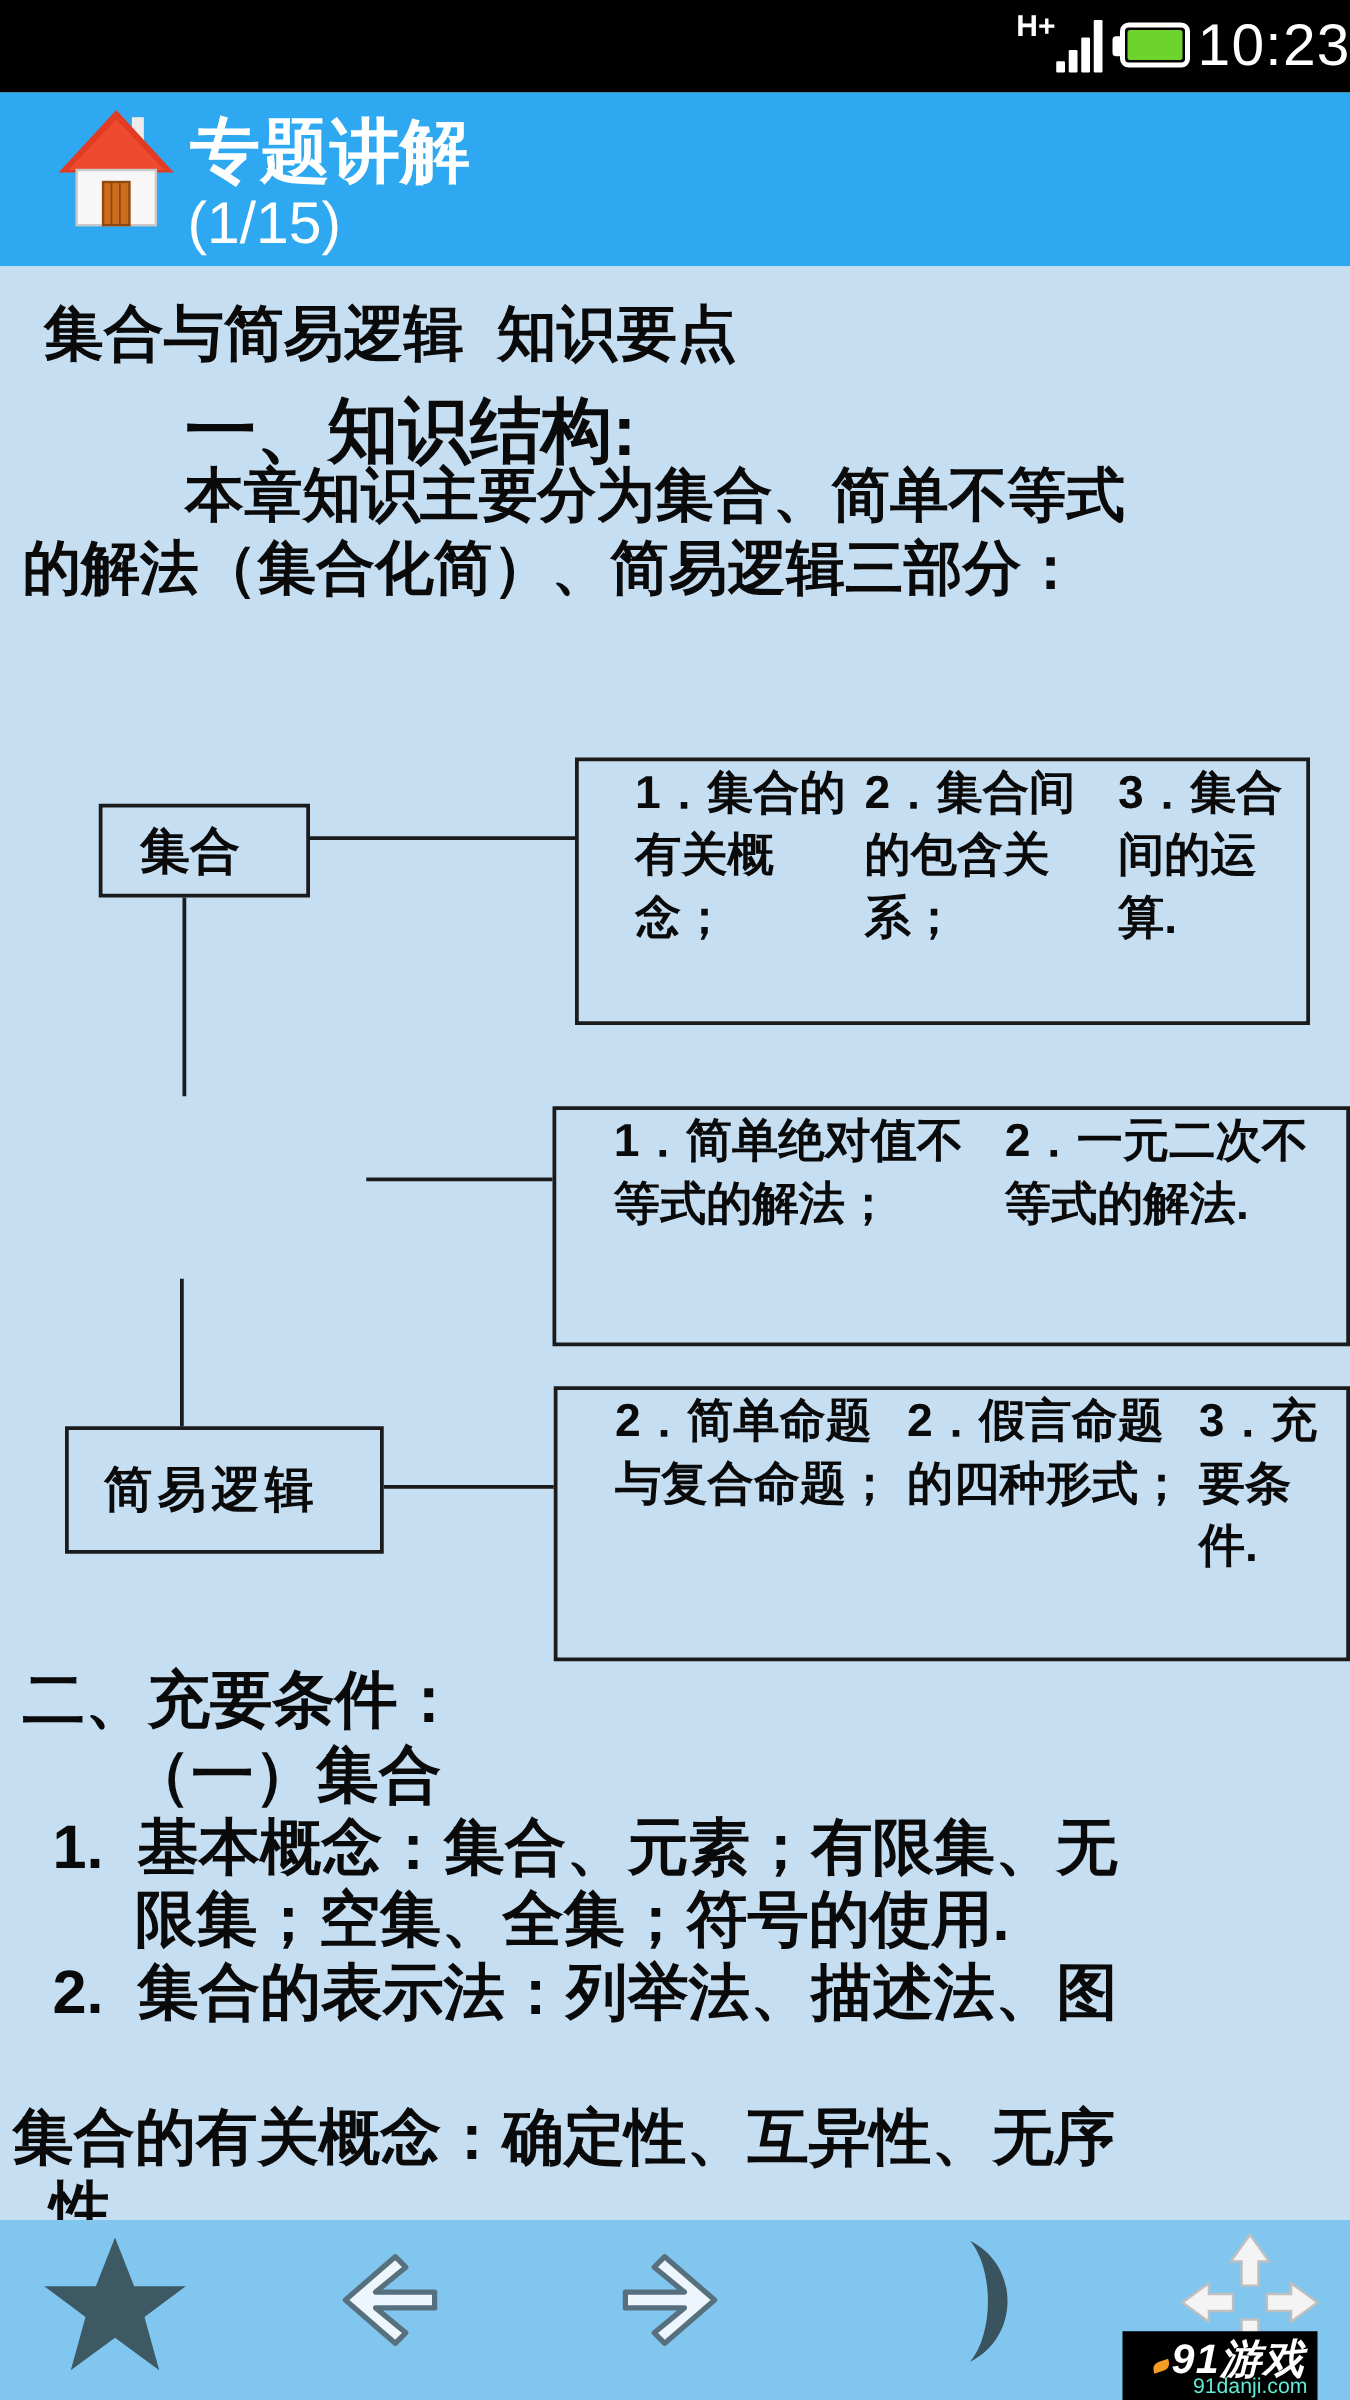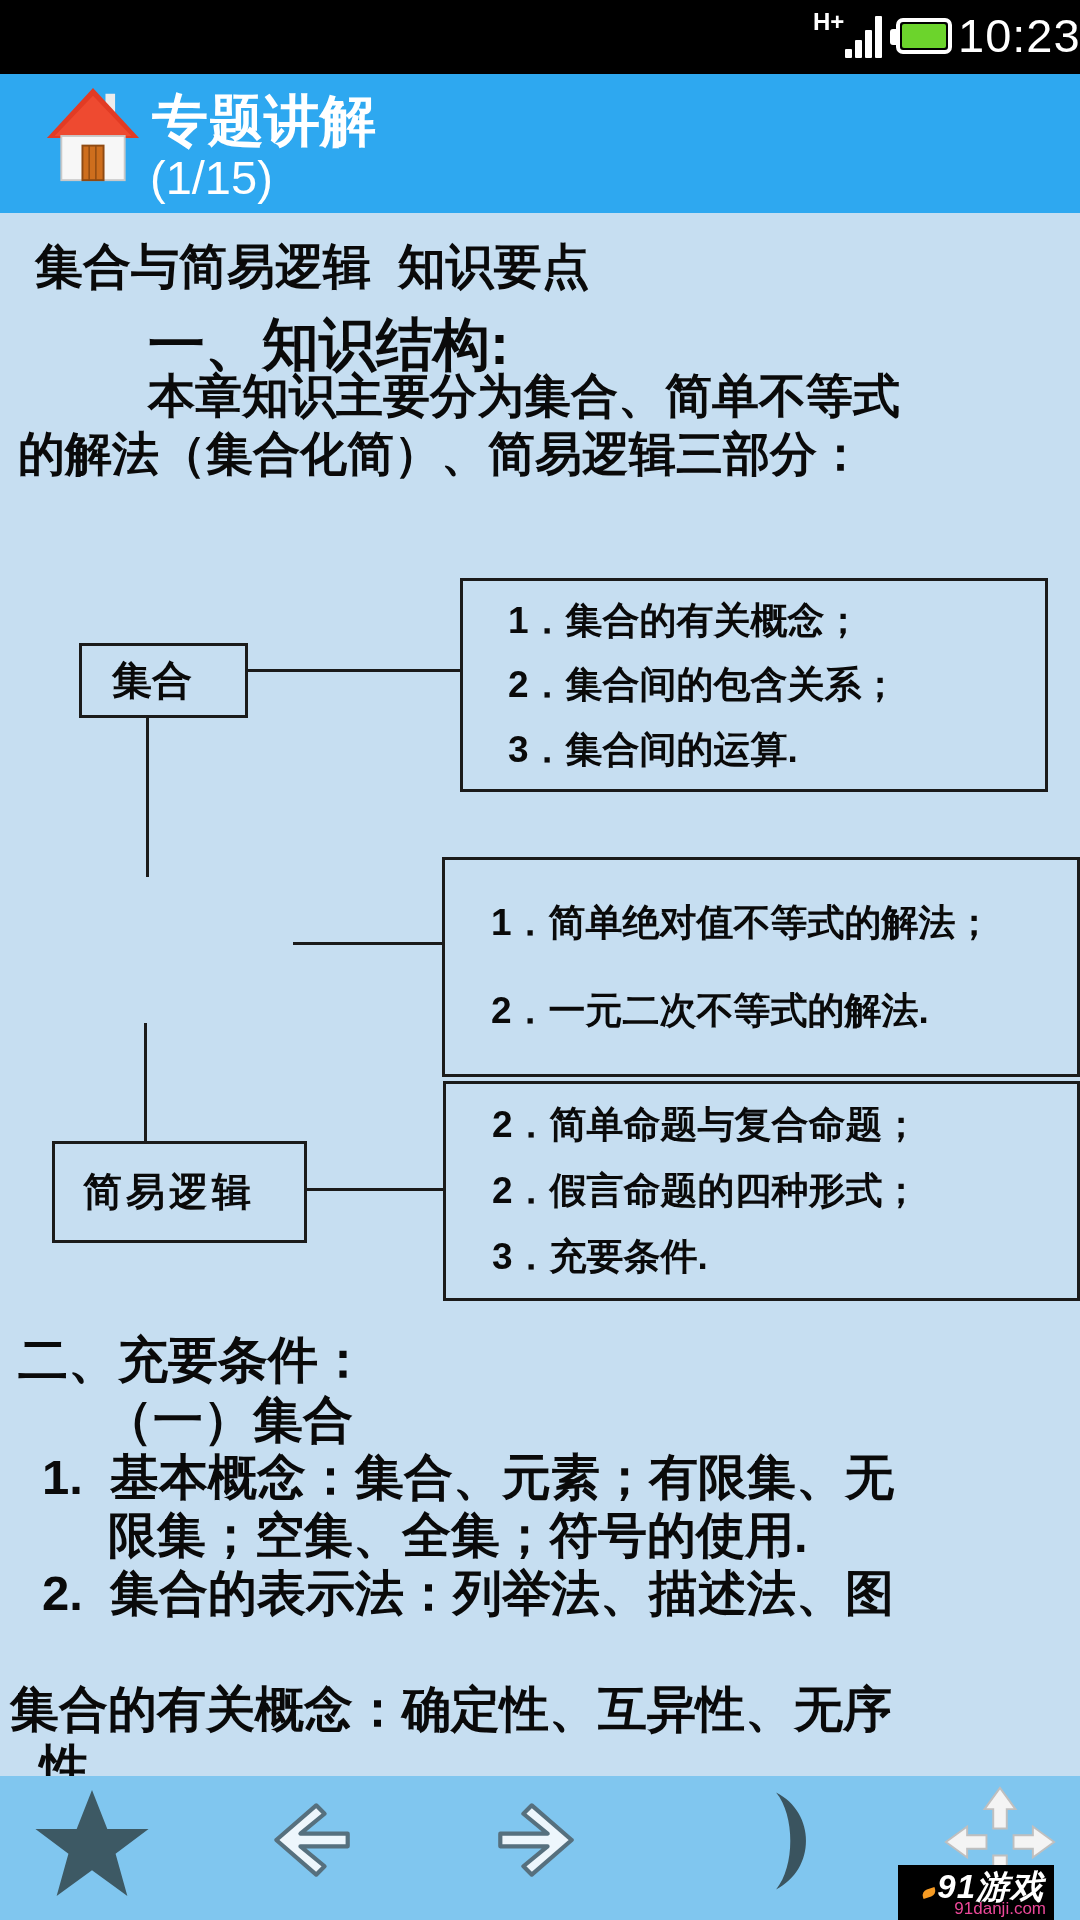--- a/index.html
+++ b/index.html
@@ -44,43 +44,43 @@
   .t-l5     { left:10px;  top:1464px; font-size:49px; }
   .t-l6     { left:40px;  top:1522px; font-size:49px; }
   
   .dbox { position:absolute; border:3px solid #1b1b1b; color:#0a0a0a; font-weight:bold; }
   .node { display:flex; flex-direction:column; justify-content:center; }
   .box-a { left:79px;  top:430px; width:169px; height:75px;  font-size:40px; padding-left:30px; }
   .box-c { left:43px;  top:664px; width:250px; height:146px; font-size:39px; padding-left:24px; }
   .box-c .line { margin:6px 0; }
   .box-c .spaced { letter-spacing:8px; }
   .box-e { left:52px;  top:928px; width:255px; height:102px; font-size:39px; padding-left:28px; letter-spacing:4px; }
-  .listbox { display:flex; flex-direction:column; justify-content:space-evenly; font-size:37px; }
+  .listbox { display:flex; flex-direction:row; justify-content:space-evenly; font-size:37px;margin-top:28px; }
   .box-b { left:460px; top:365px; width:588px; height:214px; padding-left:45px; }
-  .box-d { left:442px; top:644px; width:638px; height:220px; padding-left:46px; }
+  .box-d { left:442px; top:644px; width:638px; height:192px; padding-left:46px; }
   .box-f { left:443px; top:868px; width:637px; height:220px; padding-left:46px; }
   .conn { position:absolute; background:#1b1b1b; }
   .c-ab { left:248px; top:456px; width:212px; height:3px; }
   .c-ac { left:146px; top:505px; width:3px;  height:159px; }
   .c-cd { left:293px; top:729px; width:149px; height:3px; }
   .c-ce { left:144px; top:810px; width:3px;  height:118px; }
   .c-ef { left:307px; top:975px; width:136px; height:3px; }
   
   .bottom-bar { position:absolute; left:0; top:1776px; width:1080px; height:144px; background:#80C6EF; }
   .bb-icon { position:absolute; cursor:pointer; }
   .i-star { left:33px;  top:14px; width:118px; height:112px; }
   .i-back { left:270px; top:26px; width:84px;  height:76px; }
   .i-fwd  { left:494px; top:26px; width:84px;  height:76px; }
   .i-moon { left:740px; top:12px; width:76px;  height:106px; }
   .i-move { left:942px; top:8px;  width:116px; height:116px; }
   
   .watermark { position:absolute; left:898px; top:1865px; width:156px; height:55px; background:#000; z-index:5; }
   .wm-logo { position:absolute; right:10px; top:0px; color:#fff; font-size:33px; font-weight:bold; font-style:italic; letter-spacing:1px; }
   .wm-accent { position:absolute; right:118px; top:24px; width:14px; height:8px; background:#F59A23; border-radius:6px 0 6px 0; transform:rotate(-18deg); }
-  .wm-url { position:absolute; right:8px; top:34px; color:#ec4899; font-size:17px; font-style:normal; }
+  .wm-url { position:absolute; right:8px; top:34px; color:#5eead4; font-size:17px; font-style:normal; }
 </style>
 </head>
 <body>
 
 <div class="screen">
 
   <div class="status-bar">
     <span class="net-label">H+</span>
     <span class="signal">
       <span class="bar b1"></span>

